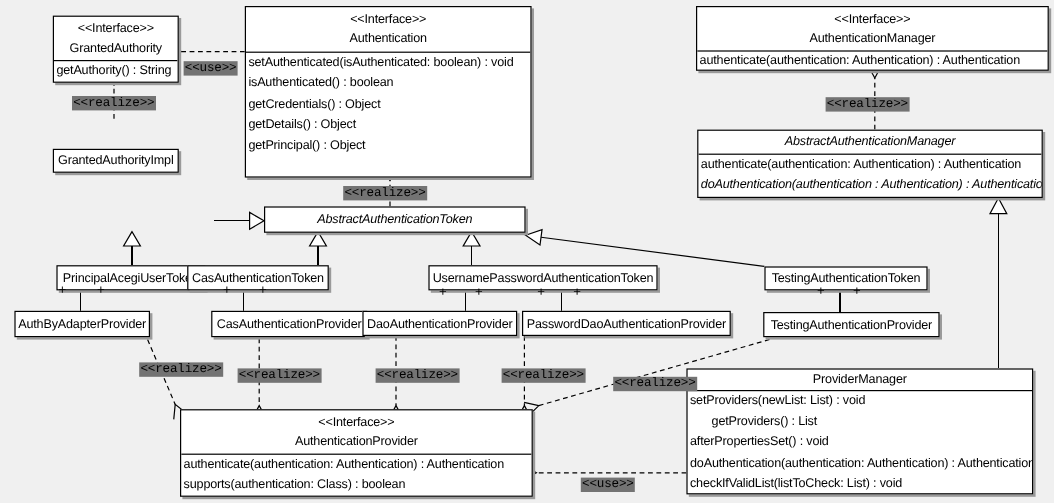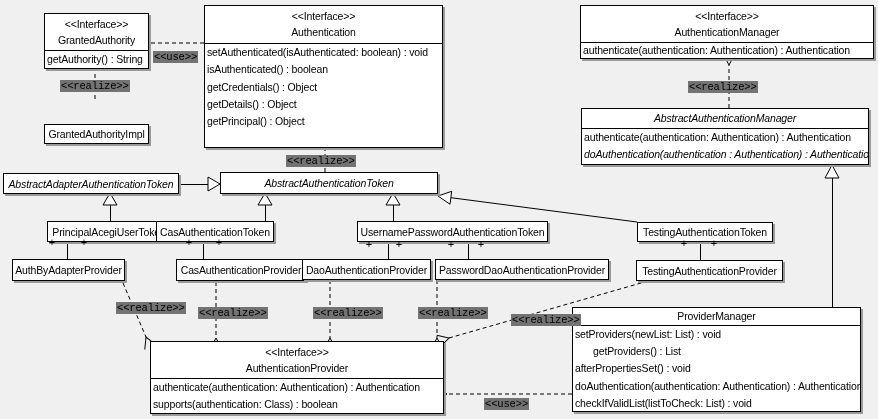--- a/index.html
+++ b/index.html
@@ -108,23 +108,20 @@
     </div>
     <div class="m" style="height:15px;line-height:15px;">authenticate(authentication: Authentication) : Authentication</div>
   </div>
 
   <div class="cls" style="left:581px;top:108px;width:286px;height:55px;">
     <div class="hd1 it" style="height:19px;line-height:19px;">AbstractAuthenticationManager</div>
     <div class="m">authenticate(authentication: Authentication) : Authentication</div>
     <div class="m it">doAuthentication(authentication : Authentication) : Authentication</div>
   </div>
 
-  <div class="cls n1 it" style="left:3px;top:173px;width:174px;height:19px;">
-    <div>AbstractAdapterAuthenticationToken</div>
-  </div>
 
   <div class="cls n1 it" style="left:220px;top:172px;width:216px;height:20px;">
     <div>AbstractAuthenticationToken</div>
   </div>
 
   <div class="cls n1" style="left:4px;top:221px;width:122px;height:19px;margin-left:43px;">
     <div>PrincipalAcegiUserToken</div>
   </div>
 
   <div class="cls n1" style="left:156px;top:221px;width:116px;height:19px;">

